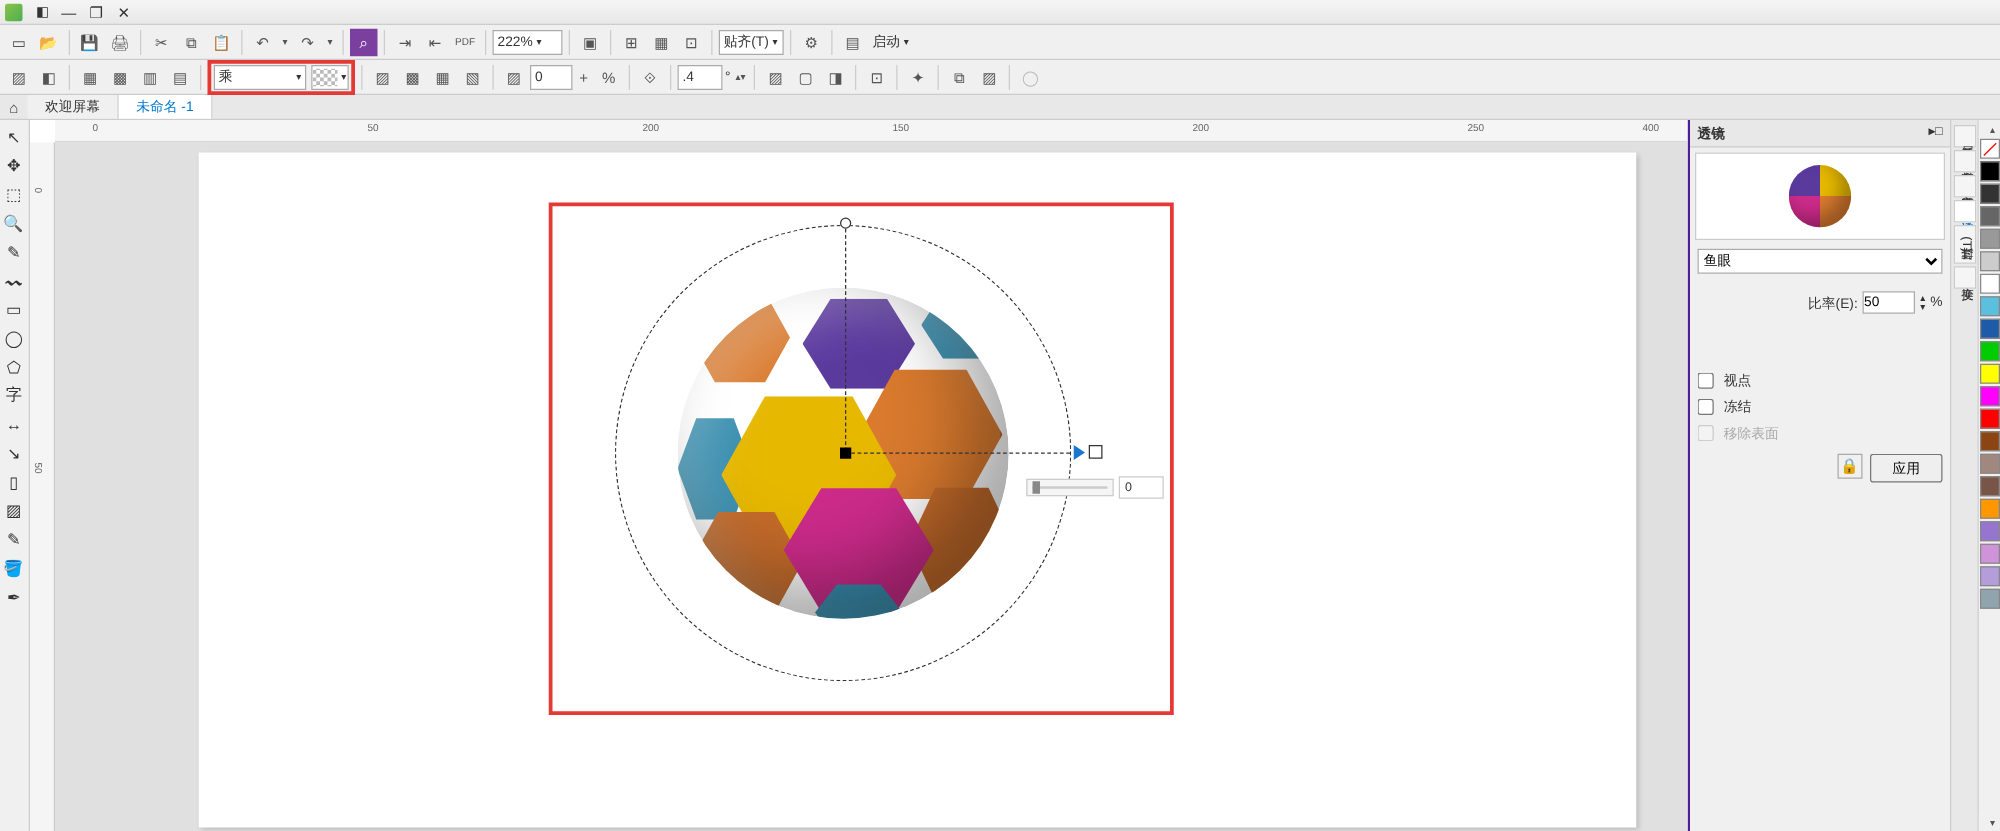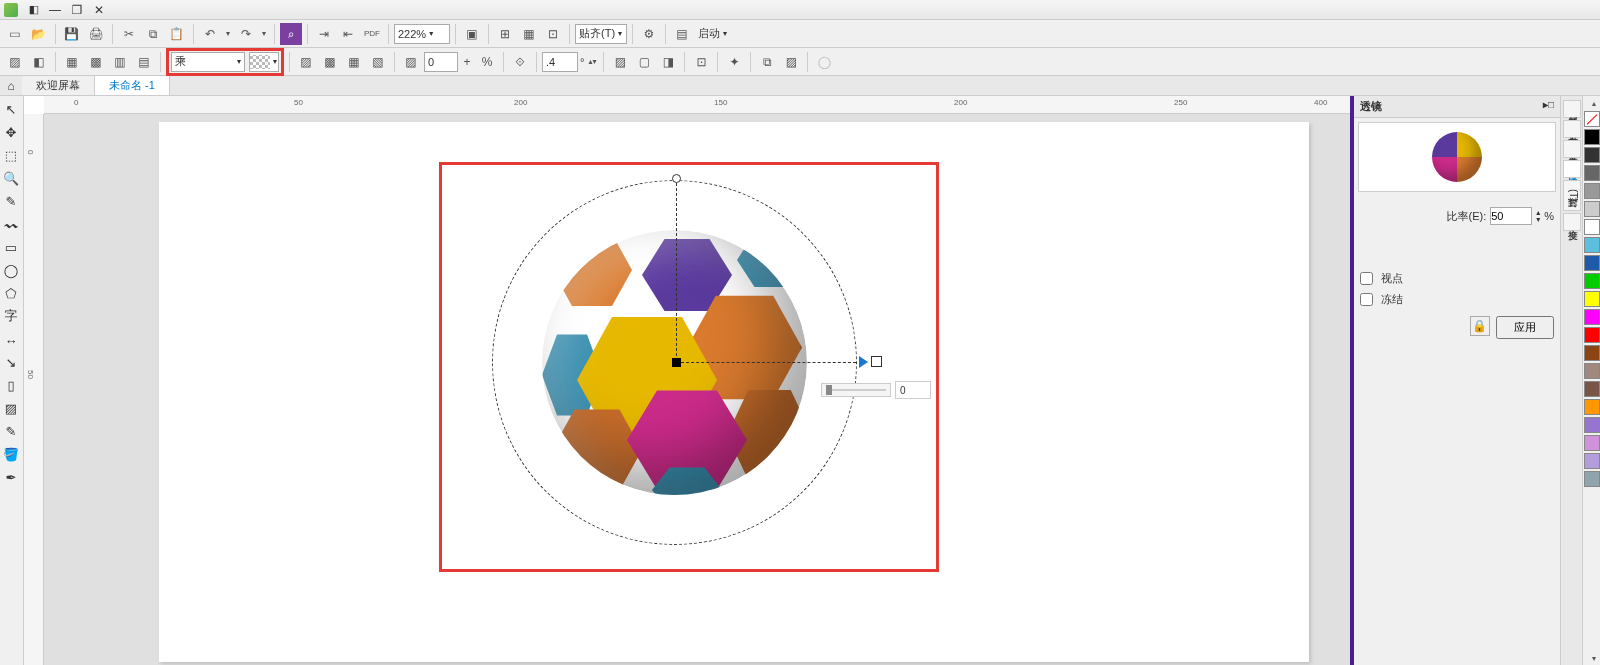--- a/index.html
+++ b/index.html
@@ -65,21 +65,21 @@
 .centerhandle { position: absolute; left: 513px; top: 236px; width: 9px; height: 9px; background: #000; }
 .hline { position: absolute; left: 522px; top: 240px; width: 175px; height: 0; border-top: 1px dashed #333; }
 .play { position: absolute; left: 700px; top: 234px; width: 0; height: 0; border-left: 9px solid #1976d2; border-top: 6px solid transparent; border-bottom: 6px solid transparent; }
 .righthandle { position: absolute; left: 712px; top: 234px; width: 11px; height: 11px; background: #fff; border: 1px solid #333; }
 .slider { position: absolute; left: 662px; top: 261px; width: 70px; height: 14px; background: #f5f5f5; border: 1px solid #ccc; display: flex; align-items: center; }
 .slider .track { flex:1; height:2px; background:#ccc; margin:0 4px; position:relative; }
 .slider .knob { width:6px; height:10px; background:#888; position:absolute; left:0; top:-4px; }
 .sliderval { position: absolute; left: 736px; top: 259px; width: 36px; height: 18px; background: #fff; border: 1px solid #ccc; font-size: 10px; display: flex; align-items: center; padding-left: 4px; }
 
 
-.rdock { width: 210px; background: #f0f0f0; border-left: 4px solid #4c1d95; display: flex; flex-direction: column; font-size: 11px; }
+.rdock { width: 210px; background: #f0f0f0; border-left: 2px solid #4c1d95; display: flex; flex-direction: column; font-size: 11px; }
 .rdock .hdr { padding: 3px 6px; font-weight: bold; background: #e8e8e8; border-bottom: 1px solid #ccc; display:flex; justify-content:space-between; }
 .rdock .hdr .x { font-size:10px; cursor:pointer; }
 .rdock .preview { height: 70px; background: #fff; margin: 4px; border: 1px solid #ccc; display: flex; align-items: center; justify-content: center; }
 .rdock .miniball { width: 50px; height: 50px; border-radius: 50%; overflow:hidden; position:relative; }
 .rdock .row { padding: 3px 6px; display: flex; align-items: center; gap: 4px; }
 .rdock select, .rdock input[type=text] { font-size: 11px; border: 1px solid #aaa; background: #fff; }
 .rdock .spin { width: 42px; height: 18px; }
 .rdock .cb { margin-right: 4px; }
 .rdock .applyrow { padding: 6px; display:flex; justify-content:flex-end; gap:6px; }
 .rdock button { padding: 2px 16px; font-size: 11px; }
@@ -288,34 +288,43 @@
       <div class="hdr">
         <span>透镜</span>
         <span class="x">▸□</span>
       </div>
       <div class="preview">
         <div class="miniball">
           <div style="position:absolute;inset:0;background:conic-gradient(#e6b800 0 90deg,#d97a2e 90deg 180deg,#cc2b8a 180deg 270deg,#5b3a9e 270deg 360deg);"></div>
           <div style="position:absolute;inset:0;border-radius:50%;box-shadow:inset -8px -8px 14px rgba(0,0,0,0.3);"></div>
         </div>
       </div>
+      <div class="row">
+        <select style="flex:1;height:20px;">
+          <option>鱼眼</option>
+        </select>
+      </div>
       <div class="row" style="justify-content:flex-end;margin-top:8px;">
         <span>比率(E):</span>
         <input type="text" class="spin" value="50" style="">
         <span style="font-size:8px;line-height:7px;">▴<br>▾</span>
         <span>%</span>
       </div>
       <div style="height:40px;"></div>
       <div class="row">
           <input type="checkbox" class="cb" style="">
           <span>视点</span>
         </div>
       <div class="row">
           <input type="checkbox" class="cb" style="">
           <span>冻结</span>
+        </div>
+      <div class="row" style="color:#aaa;">
+          <input type="checkbox" class="cb" disabled="" style="">
+          <span>移除表面</span>
         </div>
       <div class="applyrow">
         <div class="tbtn" style="width:20px;height:20px;border:1px solid #aaa;">🔒</div>
         <button>应用</button>
       </div>
     </div>
 
     <div class="rtabs">
       <div class="rtab">对象属性</div>
       <div class="rtab">对齐与分布</div>

